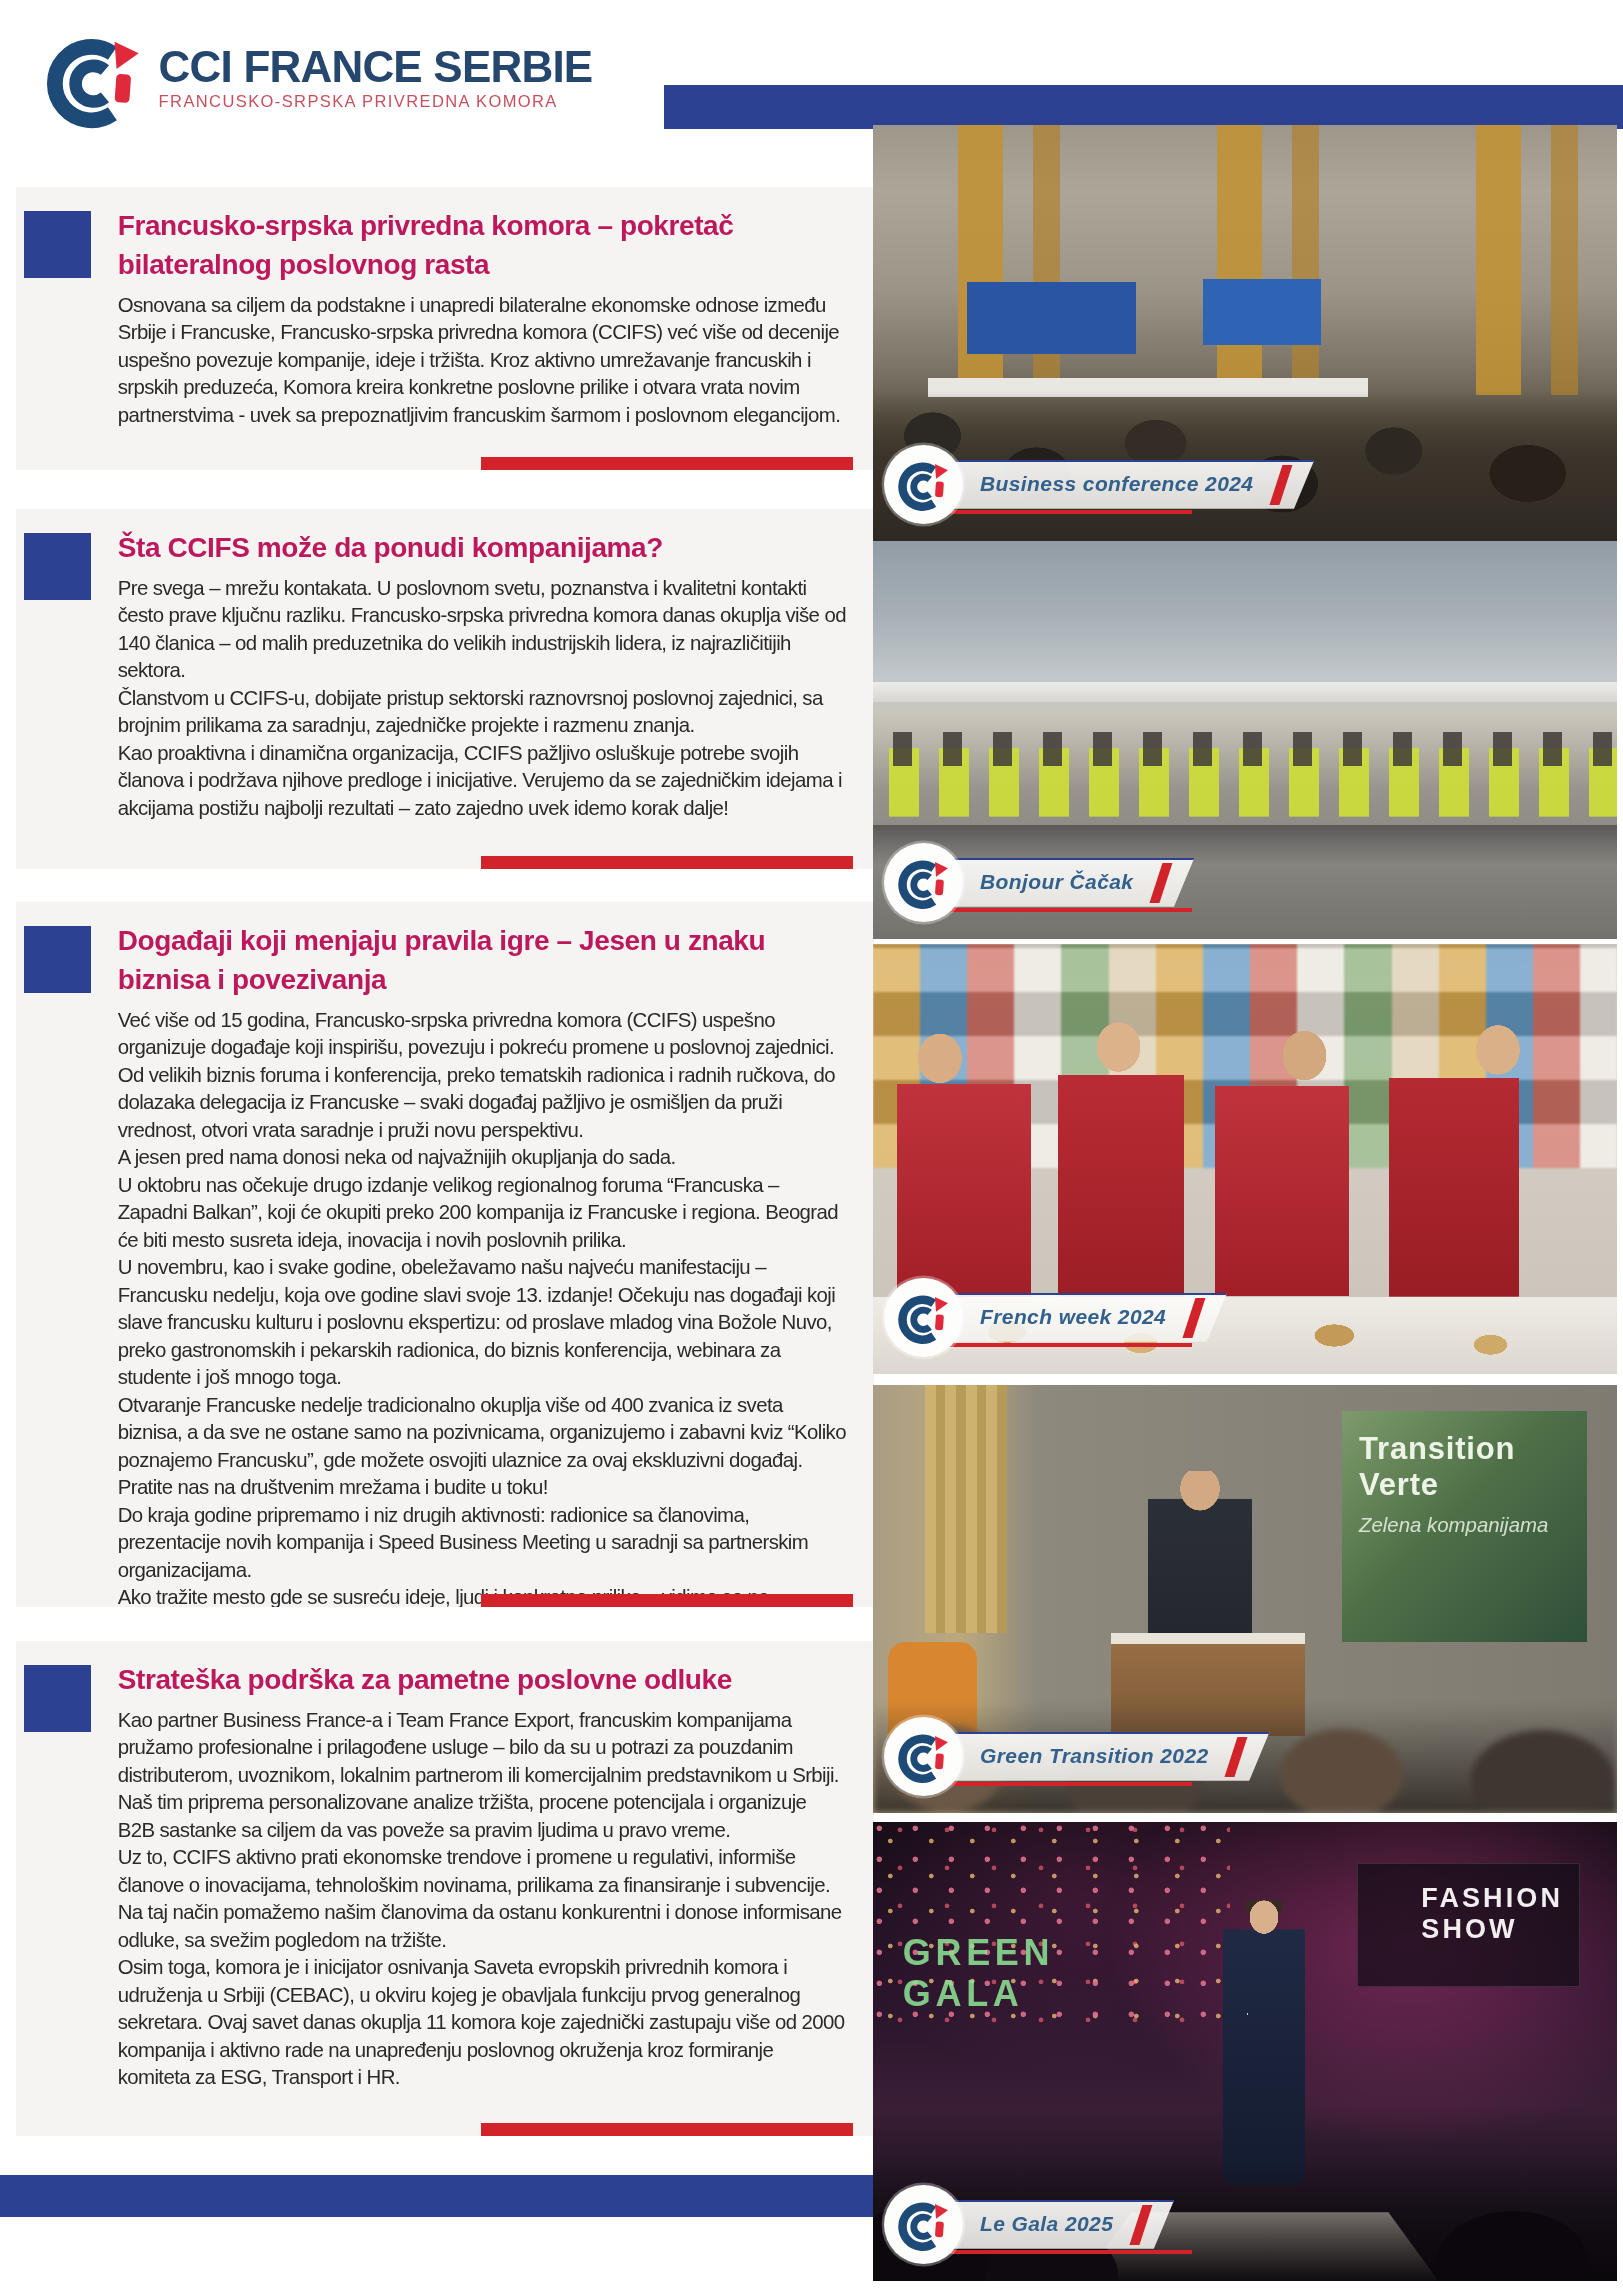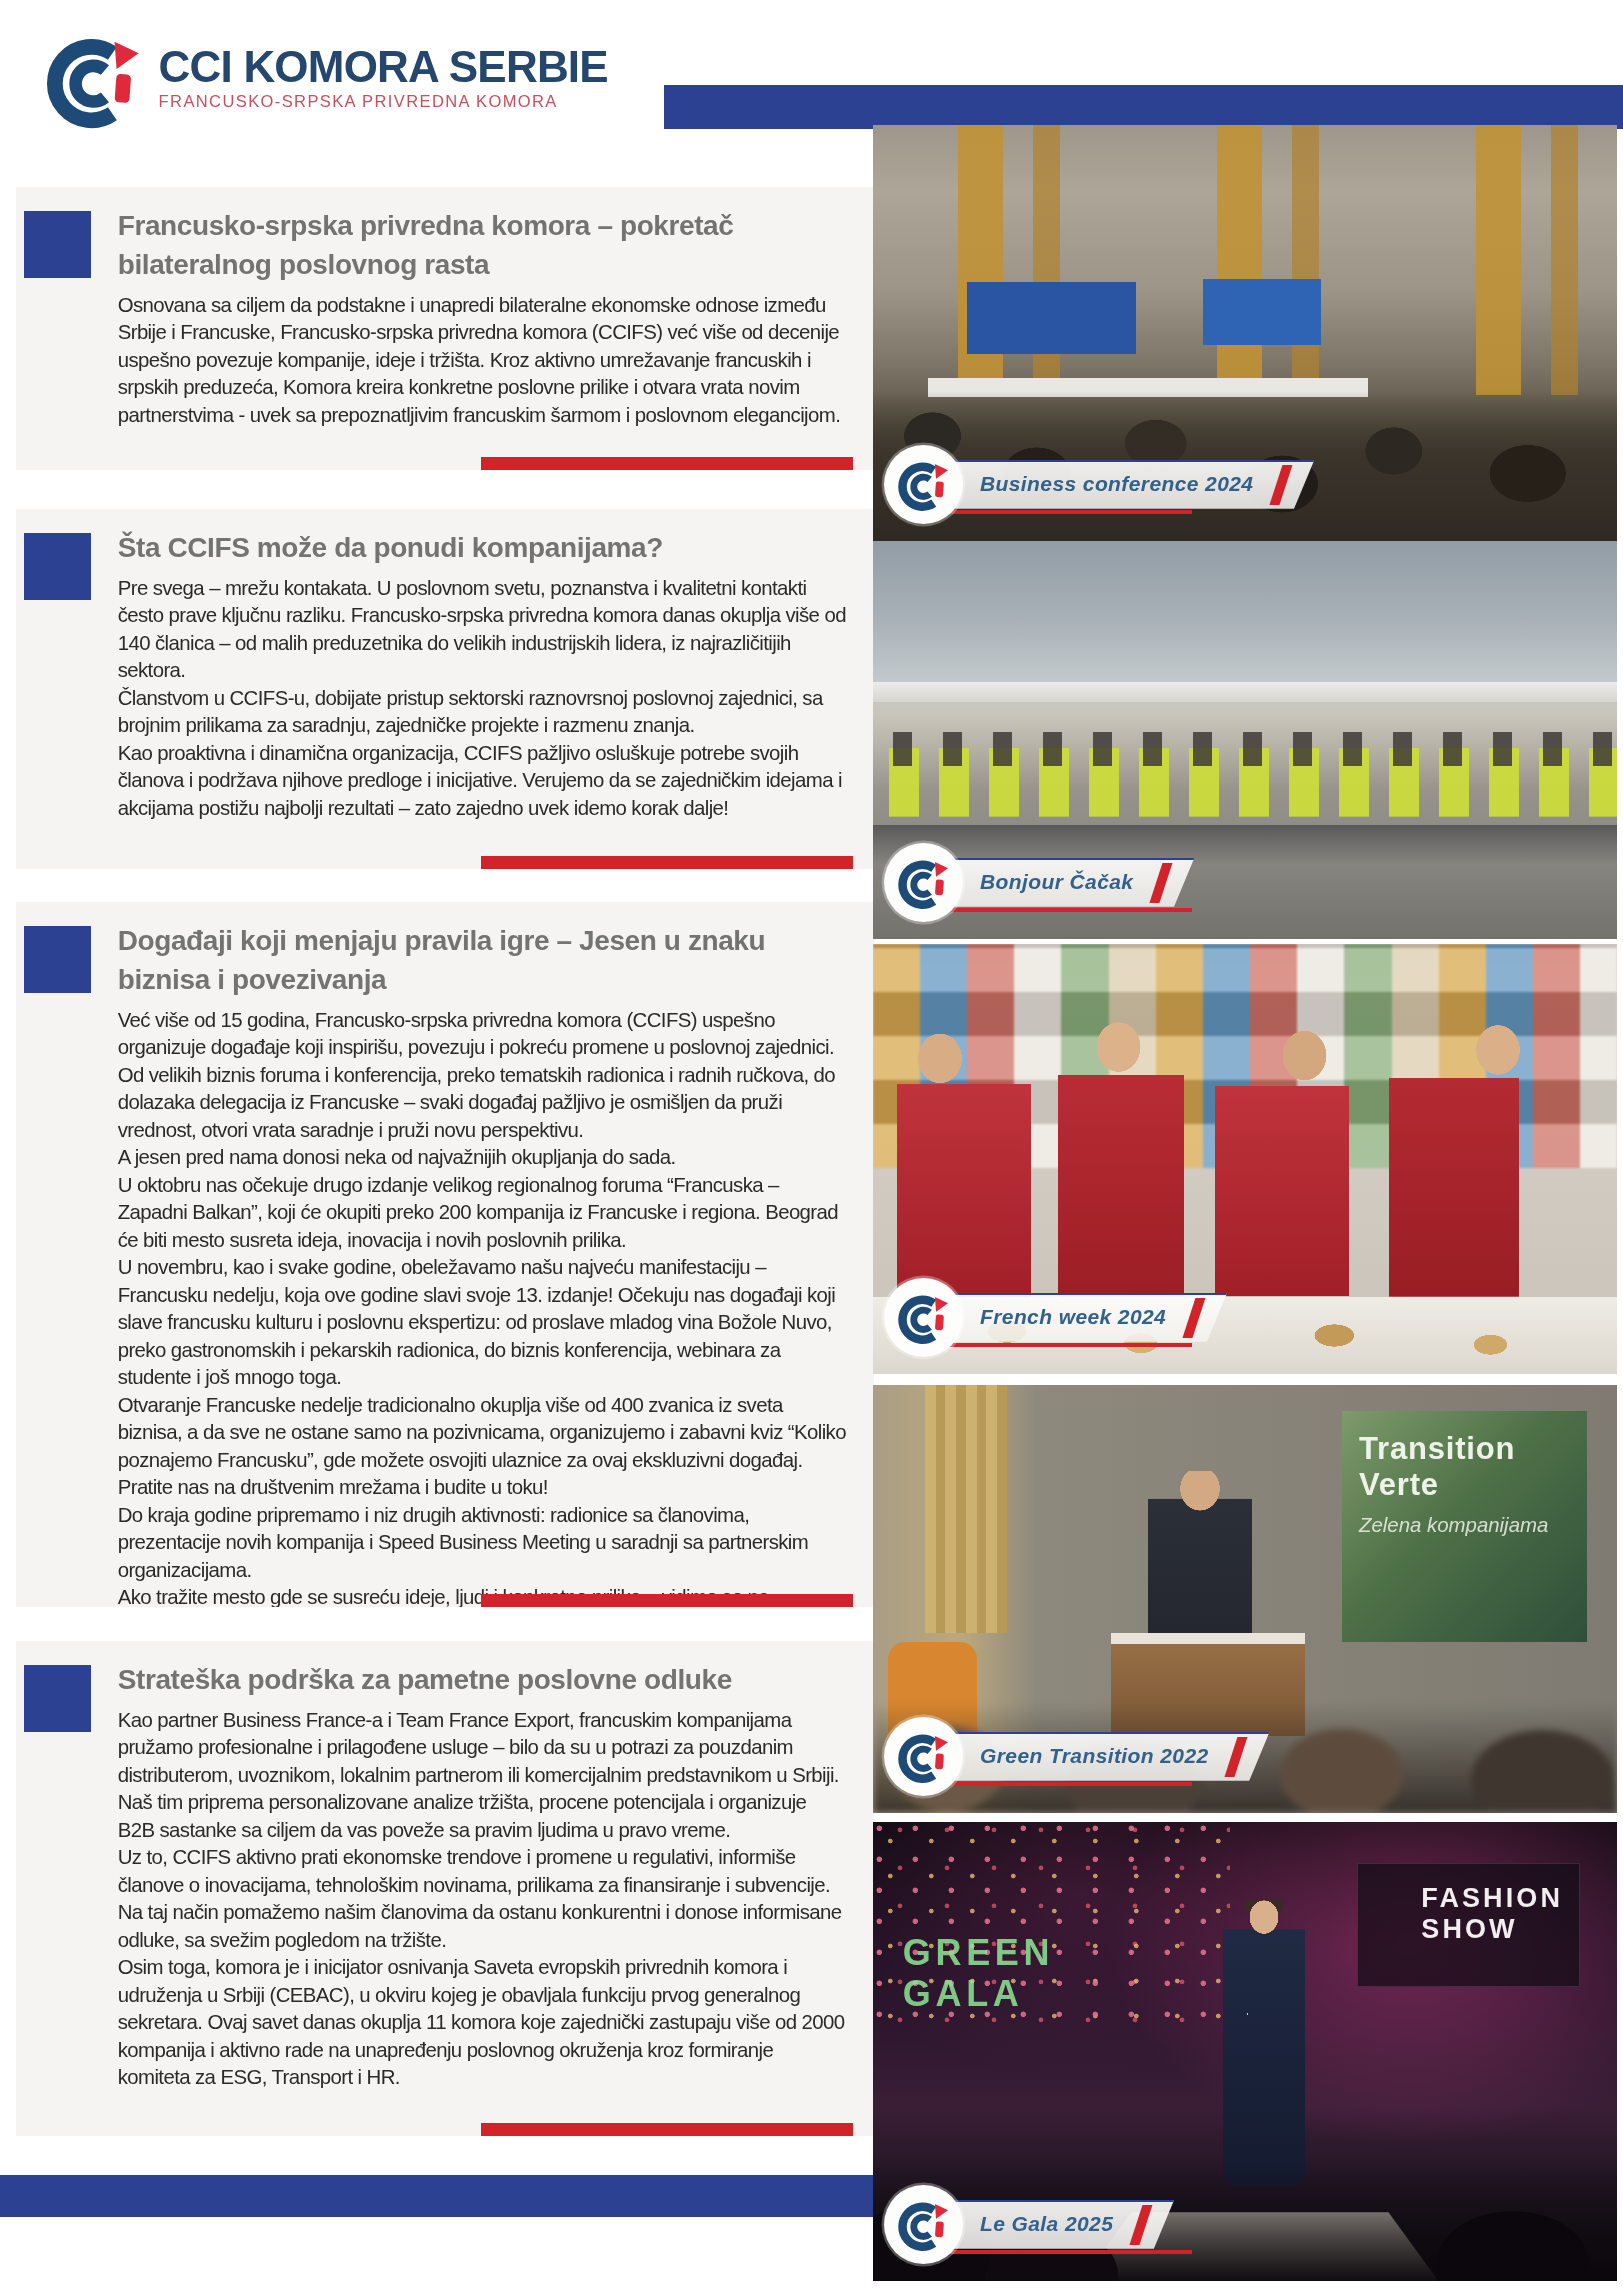--- a/index.html
+++ b/index.html
@@ -13,21 +13,21 @@
   .brand-title{font-weight:700;font-size:44px;letter-spacing:-0.8px;color:#25476e;line-height:46px;}
   .brand-sub{font-weight:400;font-size:16.5px;letter-spacing:1.4px;color:#c8505e;margin-top:2px;}
 
   .top-bar{position:absolute;left:664px;top:85px;width:960px;height:44px;background:#2d4192;}
   .footer-bar{position:absolute;left:0;top:2175px;width:873px;height:42px;background:#2d4192;}
 
   
   .sec{position:absolute;left:15.7px;width:858px;background:#f5f4f2;overflow:hidden;}
   .sec .bullet{position:absolute;left:7.9px;top:23.6px;width:67px;height:67px;background:#2d4192;}
   .sec .inner{padding:19px 27px 15.7px 102px;}
-  .sec h2{margin:0 0 7.9px 0;font-size:28px;line-height:39px;letter-spacing:-0.4px;color:#737373;font-weight:700;}
+  .sec h2{margin:0 0 7.9px 0;font-size:28px;line-height:39px;letter-spacing:-0.4px;color:#be185d;font-weight:700;}
   .sec .body{font-size:20.4px;line-height:27.5px;letter-spacing:-0.6px;color:#2a2a2a;white-space:pre-line;}
   .sec .redbar{position:absolute;right:20.4px;bottom:0;width:372px;height:12.6px;background:#d2232a;}
   .sec1{top:187px;height:283px;}
   .sec2{top:509px;height:360px;}
   .sec3{top:902px;height:705px;}
   .sec4{top:1641px;height:495px;}
 
   
   .photo{position:absolute;left:873px;width:744px;overflow:hidden;}
   .photo .layer{position:absolute;}
@@ -143,21 +143,21 @@
 <div class="page">
 
   <div class="brand">
     <span class="mark badge-clone"><svg viewBox="0 0 100 100" xmlns="http://www.w3.org/2000/svg">
     <path d="M68,25 A35,35 0 1 0 68,82.7" fill="none" stroke="#1d4a76" stroke-width="15"></path>
     <path d="M60.9,41 A17,17 0 1 0 60.9,67" fill="none" stroke="#1d4a76" stroke-width="12"></path>
     <path d="M70,14 L93,25 L72,40 Z" fill="#e0293a"></path>
     <rect x="71" y="45" width="14" height="27" rx="4" fill="#e0293a" transform="rotate(4 78 58)"></rect>
   </svg></span>
     <div class="brand-text">
-      <div class="brand-title">CCI KOMORA SERBIE</div>
+      <div class="brand-title">CCI FRANCE SERBIE</div>
       <div class="brand-sub">FRANCUSKO-SRPSKA PRIVREDNA KOMORA</div>
     </div>
   </div>
 
   <div class="top-bar"></div>
 
   <div class="sec sec1">
     <div class="bullet"></div>
     <div class="inner">
       <h2>Francusko-srpska privredna komora – pokretač bilateralnog poslovnog rasta</h2>

